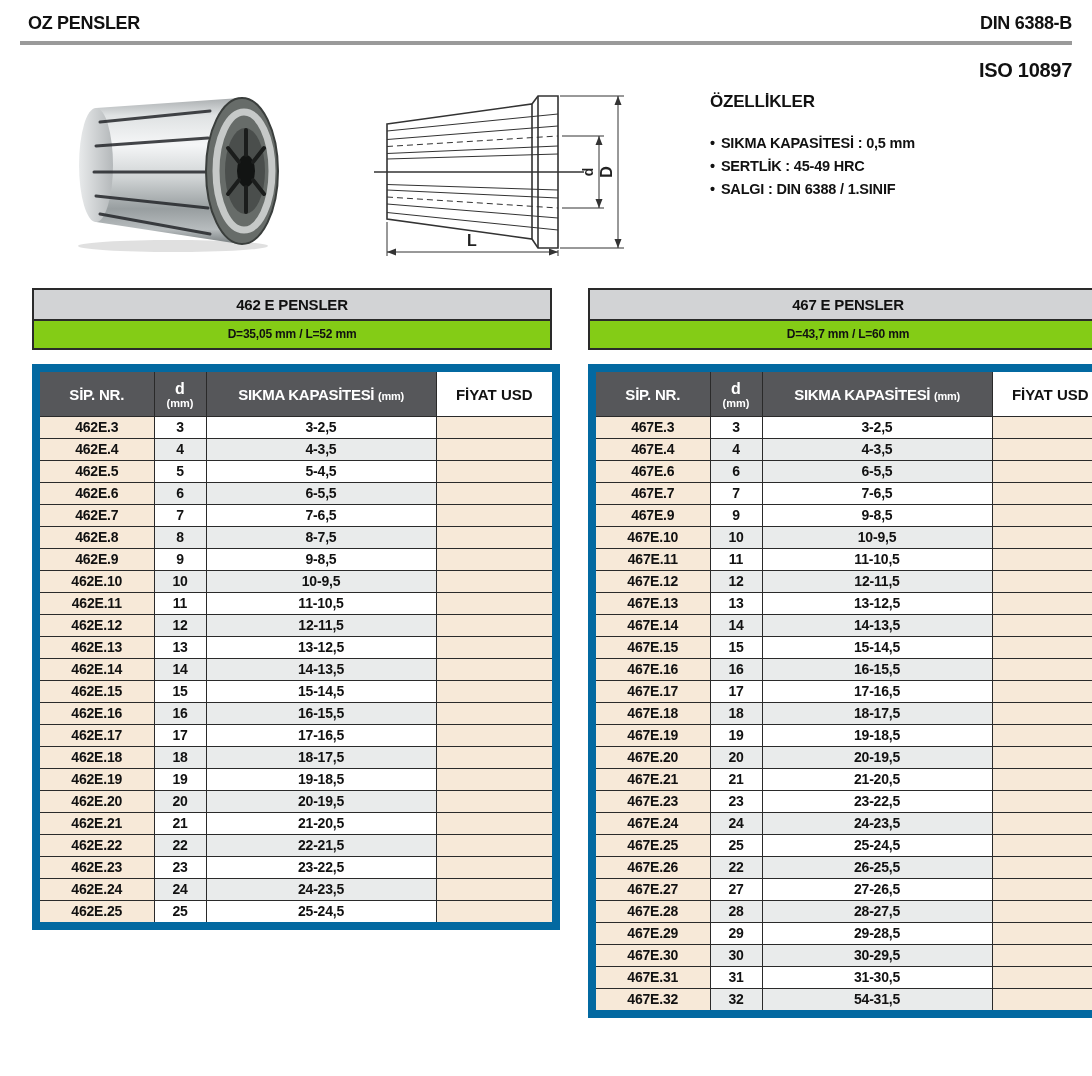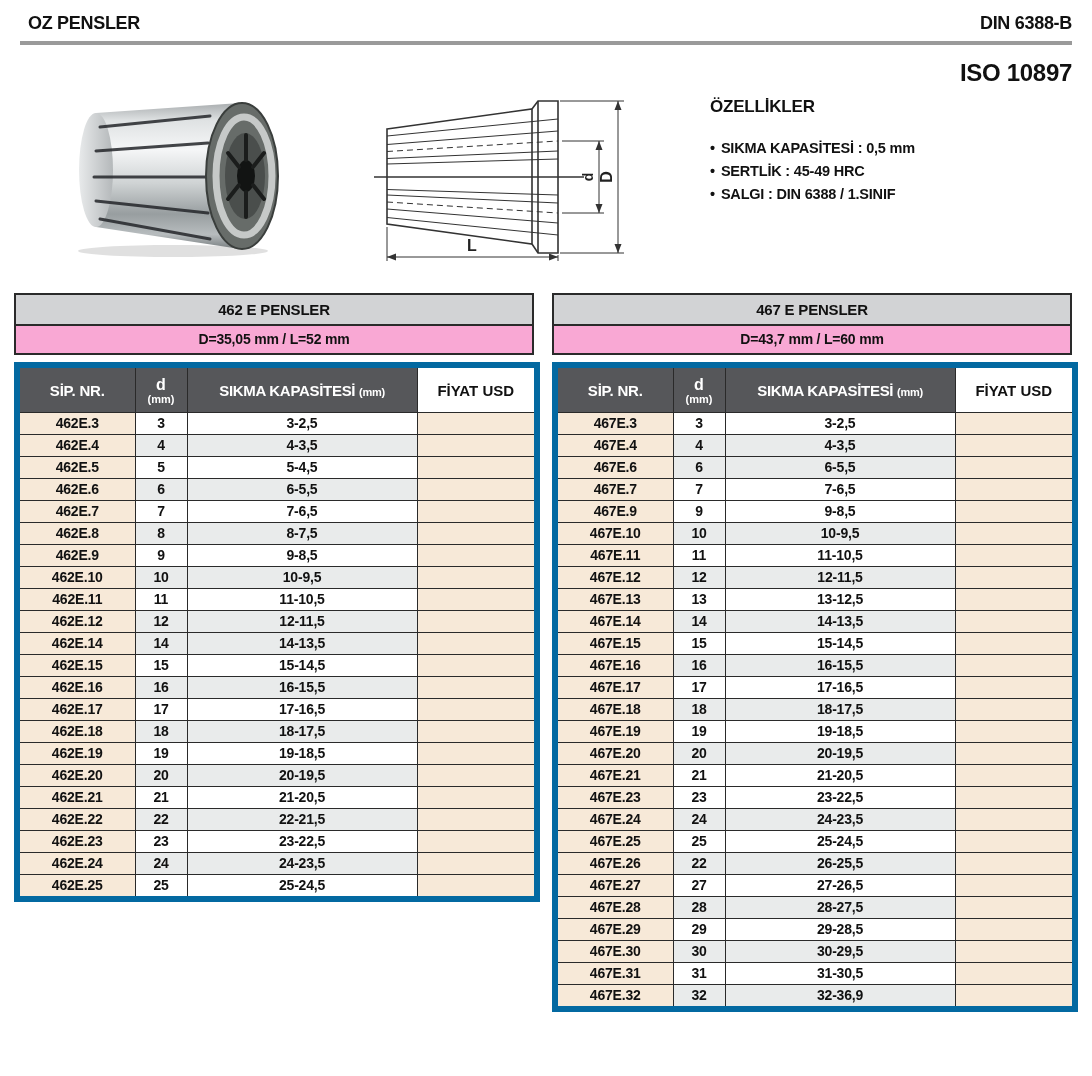--- a/index.html
+++ b/index.html
@@ -3,39 +3,39 @@
 <meta charset="utf-8">
 <style>
   html,body{margin:0;padding:0;background:#fff;}
   body{width:1092px;height:1076px;font-family:"Liberation Sans",sans-serif;color:#111;overflow:hidden;}
   .page{position:relative;width:1092px;height:1076px;background:#fff;}
 
   
   .top{display:flex;justify-content:space-between;align-items:flex-end;padding:13px 20px 0 28px;}
   .doc-title,.doc-standard{font-size:18px;font-weight:bold;letter-spacing:-0.3px;}
   .rule{height:4px;background:#9a9a9a;margin:7px 20px 0 20px;}
-  .iso-row{text-align:right;padding:14px 20px 0 0;font-size:24px;font-weight:bold;letter-spacing:-0.3px;}
+  .iso-row{text-align:right;padding:14px 20px 0 0;font-size:20px;font-weight:bold;letter-spacing:-0.3px;}
 
   
   .figures{position:relative;height:196px;margin-top:2px;}
   .photo{position:absolute;left:38px;top:4px;}
   .drawing{position:absolute;left:372px;top:0px;}
   .features{position:absolute;left:710px;top:8px;width:370px;}
   .features-heading{font-size:17px;font-weight:bold;letter-spacing:-0.2px;}
   .feature-list{margin-top:20px;}
   .feature-item{font-size:14.5px;font-weight:bold;line-height:23px;letter-spacing:-0.2px;display:flex;}
   .bullet{margin-right:6px;}
 
   
-  .tables{display:flex;gap:18px;padding-left:14px;margin-top:8px;}
+  .tables{display:flex;gap:36px;padding-left:32px;margin-top:8px;}
   .table-group{width:520px;flex:0 0 auto;}
   .tg-head{border:2px solid #2a2a2a;}
   .tg-title{height:29px;line-height:29px;text-align:center;background:#d2d3d5;font-size:15px;font-weight:bold;letter-spacing:-0.2px;}
-  .tg-dims{height:27px;line-height:27px;text-align:center;background:#f9a8d4;border-top:2px solid #2a2a2a;font-size:14px;font-weight:bold;letter-spacing:-0.2px;}
-  table.tbl{margin-top:7px;width:520px;border-collapse:collapse;table-layout:fixed;border:6px solid #0369a1;}
+  .tg-dims{height:27px;line-height:27px;text-align:center;background:#84cc16;border-top:2px solid #2a2a2a;font-size:12px;font-weight:bold;letter-spacing:-0.2px;}
+  table.tbl{margin-top:14px;width:520px;border-collapse:collapse;table-layout:fixed;border:8px solid #0369a1;}
   .tbl th,.tbl td{border:1px solid #2a2a2a;padding:0;text-align:center;vertical-align:middle;}
   .tbl thead th{height:44px;background:#56575a;color:#fff;}
   .th-sip{font-size:15px;font-weight:bold;letter-spacing:-0.2px;}
   .th-d .d-main{font-size:16px;font-weight:bold;line-height:17px;}
   .th-d .d-unit{font-size:11px;font-weight:bold;line-height:12px;}
   .th-cap{font-size:15px;font-weight:bold;letter-spacing:-0.3px;}
   .th-cap .cap-unit{font-size:11px;}
   .th-price{background:#fff !important;color:#111 !important;font-size:15px;font-weight:bold;}
   .tbl tbody td{height:21px;line-height:21px;font-size:14px;font-weight:bold;letter-spacing:-0.2px;}
   td.col-sip{background:#f7e9d8;}
@@ -243,20 +243,26 @@
               <td class="col-d">11</td>
               <td class="col-capacity">11-10,5</td>
               <td class="col-price"></td>
             </tr>
             <tr class="alt">
               <td class="col-sip">462E.12</td>
               <td class="col-d">12</td>
               <td class="col-capacity">12-11,5</td>
               <td class="col-price"></td>
             </tr>
+            <tr>
+              <td class="col-sip">462E.13</td>
+              <td class="col-d">13</td>
+              <td class="col-capacity">13-12,5</td>
+              <td class="col-price"></td>
+            </tr>
             <tr class="alt">
               <td class="col-sip">462E.14</td>
               <td class="col-d">14</td>
               <td class="col-capacity">14-13,5</td>
               <td class="col-price"></td>
             </tr>
             <tr>
               <td class="col-sip">462E.15</td>
               <td class="col-d">15</td>
               <td class="col-capacity">15-14,5</td>
@@ -502,21 +508,21 @@
             </tr>
             <tr>
               <td class="col-sip">467E.31</td>
               <td class="col-d">31</td>
               <td class="col-capacity">31-30,5</td>
               <td class="col-price"></td>
             </tr>
             <tr class="alt">
               <td class="col-sip">467E.32</td>
               <td class="col-d">32</td>
-              <td class="col-capacity">32-36,9</td>
+              <td class="col-capacity">54-31,5</td>
               <td class="col-price"></td>
             </tr>
           </tbody>
       </table>
     </div>
 
   </div>
 </div>
 
 </body></html>

